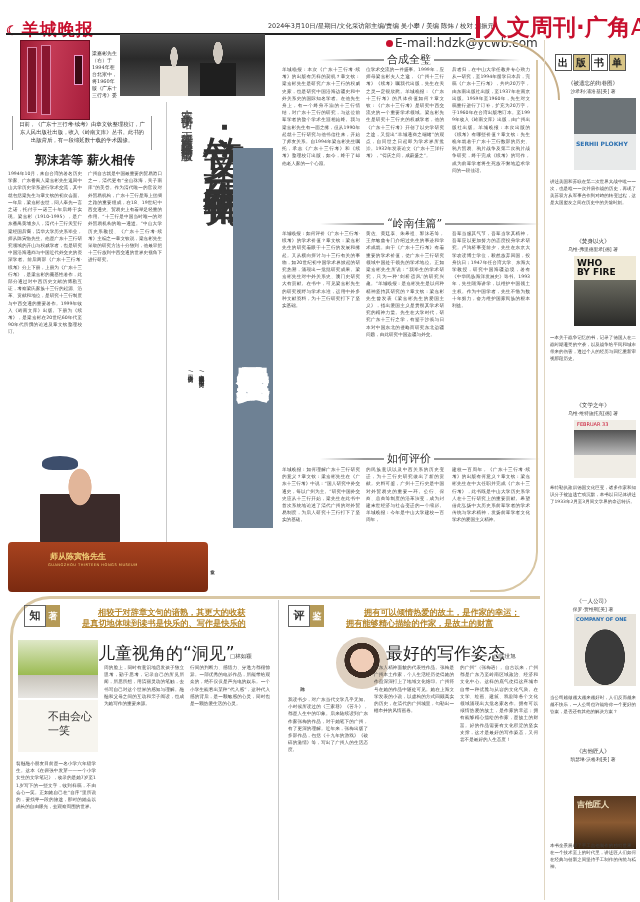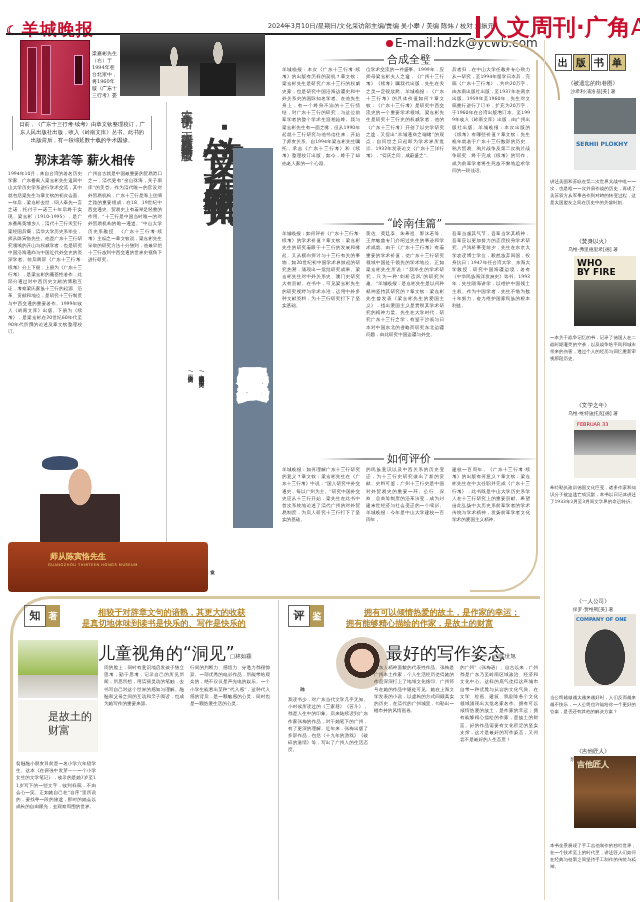--- a/index.html
+++ b/index.html
@@ -157,37 +157,37 @@
 
 <div class="abs bk-title" style="left:550px;top:598px">《一人公司》</div>
 <div class="abs bk-author" style="left:550px;top:606px">保罗·贾维斯[美] 著</div>
 <div class="abs bk-cover" style="left:574px;top:614px;height:72px;background:radial-gradient(ellipse at 50% 60%,#3a3a3a 0 45%,#e8e4dc 46%);">
   <div style="position:absolute;left:2px;top:2px;font-size:5px;color:#2a6fb0;font-weight:bold;width:58px">COMPANY OF ONE</div>
 </div>
 <div class="abs bk-desc" style="left:550px;top:694px;height:44px;overflow:hidden">当公司越做越大越来越好时，人们反而越来越不快乐，一人公司也许能给你一个更好的答案，是否还有其他的解决方案？</div>
 
 <div class="abs bk-title" style="left:550px;top:748px">《吉他匠人》</div>
 <div class="abs bk-author" style="left:550px;top:756px">凯瑟琳·沃格利[美] 著</div>
-<div class="abs bk-cover" style="left:574px;top:756px;height:72px;background:linear-gradient(180deg,#5a3a22,#8a5a32 50%,#3a2614);">
+<div class="abs bk-cover" style="left:574px;top:796px;height:53px;background:linear-gradient(180deg,#5a3a22,#8a5a32 50%,#3a2614);">
   <div style="position:absolute;left:3px;top:3px;font-size:8px;color:#f0e2c0;font-weight:bold">吉他匠人</div>
 </div>
 <div class="abs bk-desc" style="left:550px;top:842px;height:54px;overflow:hidden">本书全景展现了手工吉他制作的独特世界，在一个技术至上的时代里，讲述匠人们如何在经典与创新之间坚持手工制作的传统与精神。</div>
 
 <div class="abs" style="left:10px;top:596px;width:530px;height:306px;border-top:3px solid #d9c7a4;border-left:3px solid #d9c7a4;border-radius:40px 0 0 0"></div>
 
 <div class="abs" style="left:24px;top:605px;display:flex">
   <div class="badge">知</div>
   <div class="badge2">著</div>
 </div>
 <div class="abs quote" style="left:98px;top:607px">相较于对辞章文句的谙熟，其更大的收获</div>
 <div class="abs quote" style="left:82px;top:618px">是真切地体味到读书是快乐的、写作是快乐的</div>
 
 <div class="abs plant-img"></div>
 <div class="abs" style="left:18px;top:700px;width:80px;height:52px;background:#f7f5ef">
-  <div class="calli" style="position:absolute;left:30px;top:10px;width:46px">是故土的财富</div>
+  <div class="calli" style="position:absolute;left:30px;top:10px;width:46px">不由会心一笑</div>
 </div>
 
 <div class="abs art-title" style="left:98px;top:642px">儿童视角的“洞见”</div>
 <div class="abs art-author" style="left:230px;top:653px">□林如颖</div>
 
 <div class="abs txt" style="left:16px;top:760px;width:80px;height:140px">翁融融小朋友目前是一名小学六年级学生。这本《在倔强中发芽——一个小学女生的文学笔记》，收录的是她7岁至11岁写下的一些文字，收到样稿，不由会心一笑。正如她自己在“自序”里所说的，要找寻一段的旅途，那时的她会以成长的自由眼光，去观察周围的世界。</div>
 <div class="abs txt" style="left:104px;top:664px;width:80px;height:236px">周的脸上，同时有意识地启发孩子独立思考，勤于思考，记录自己的所见所闻，所思所想，用清丽灵动的笔触，去书写自己对这个世界的感知与理解。融融和父母之间的互动和亲子阅读，也成为她写作的重要来源。</div>
 <div class="abs txt" style="left:190px;top:664px;width:80px;height:236px">行间的判断力、感悟力、穿透力都很惊异。一部优秀的电影作品，所能带给观众的，绝不仅仅是声光电的娱乐。一个小学生能看出某种“代入感”，这种代入感的背后，是一颗敏感的心灵，同时也是一颗热爱生活的心灵。</div>
 
 <div class="abs vline" style="left:278px;top:600px;height:300px"></div>

